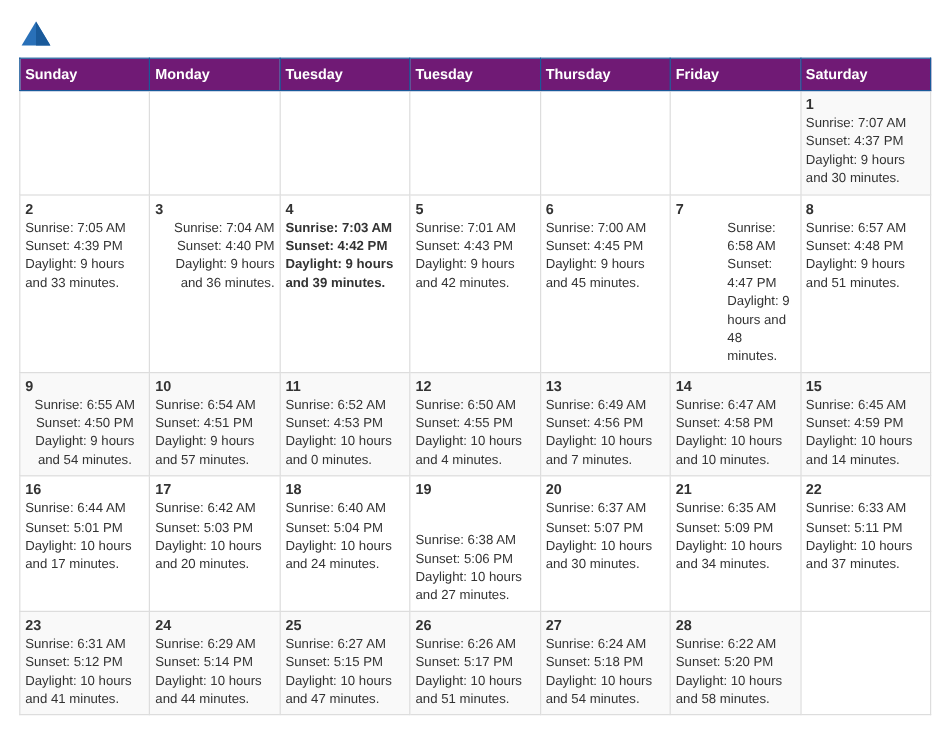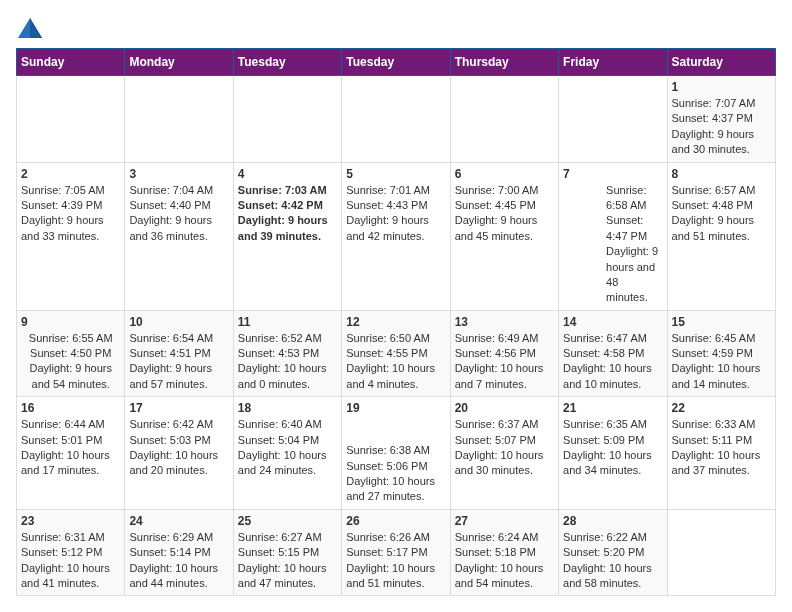--- a/index.html
+++ b/index.html
@@ -126,21 +126,21 @@
       </tr>
       <tr>
         <td>
           <span class="day-num">2</span>
           <div class="cell-info" style="white-space: pre-line;">Sunrise: 7:05 AM
 Sunset: 4:39 PM
 Daylight: 9 hours and 33 minutes.</div>
         </td>
         <td>
           <span class="day-num">3</span>
-          <div class="cell-info" style="white-space: pre-line;">Sunrise: 7:04 AM
+          <div class="cell-info" style="white-space: pre-line; text-align: right;">Sunrise: 7:04 AM
 Sunset: 4:40 PM
 Daylight: 9 hours and 36 minutes.</div>
         </td>
         <td>
           <span class="day-num">4</span>
           <div class="cell-info" style="white-space: pre-line; font-weight: bold;">Sunrise: 7:03 AM
 Sunset: 4:42 PM
 Daylight: 9 hours and 39 minutes.</div>
         </td>
         <td>

